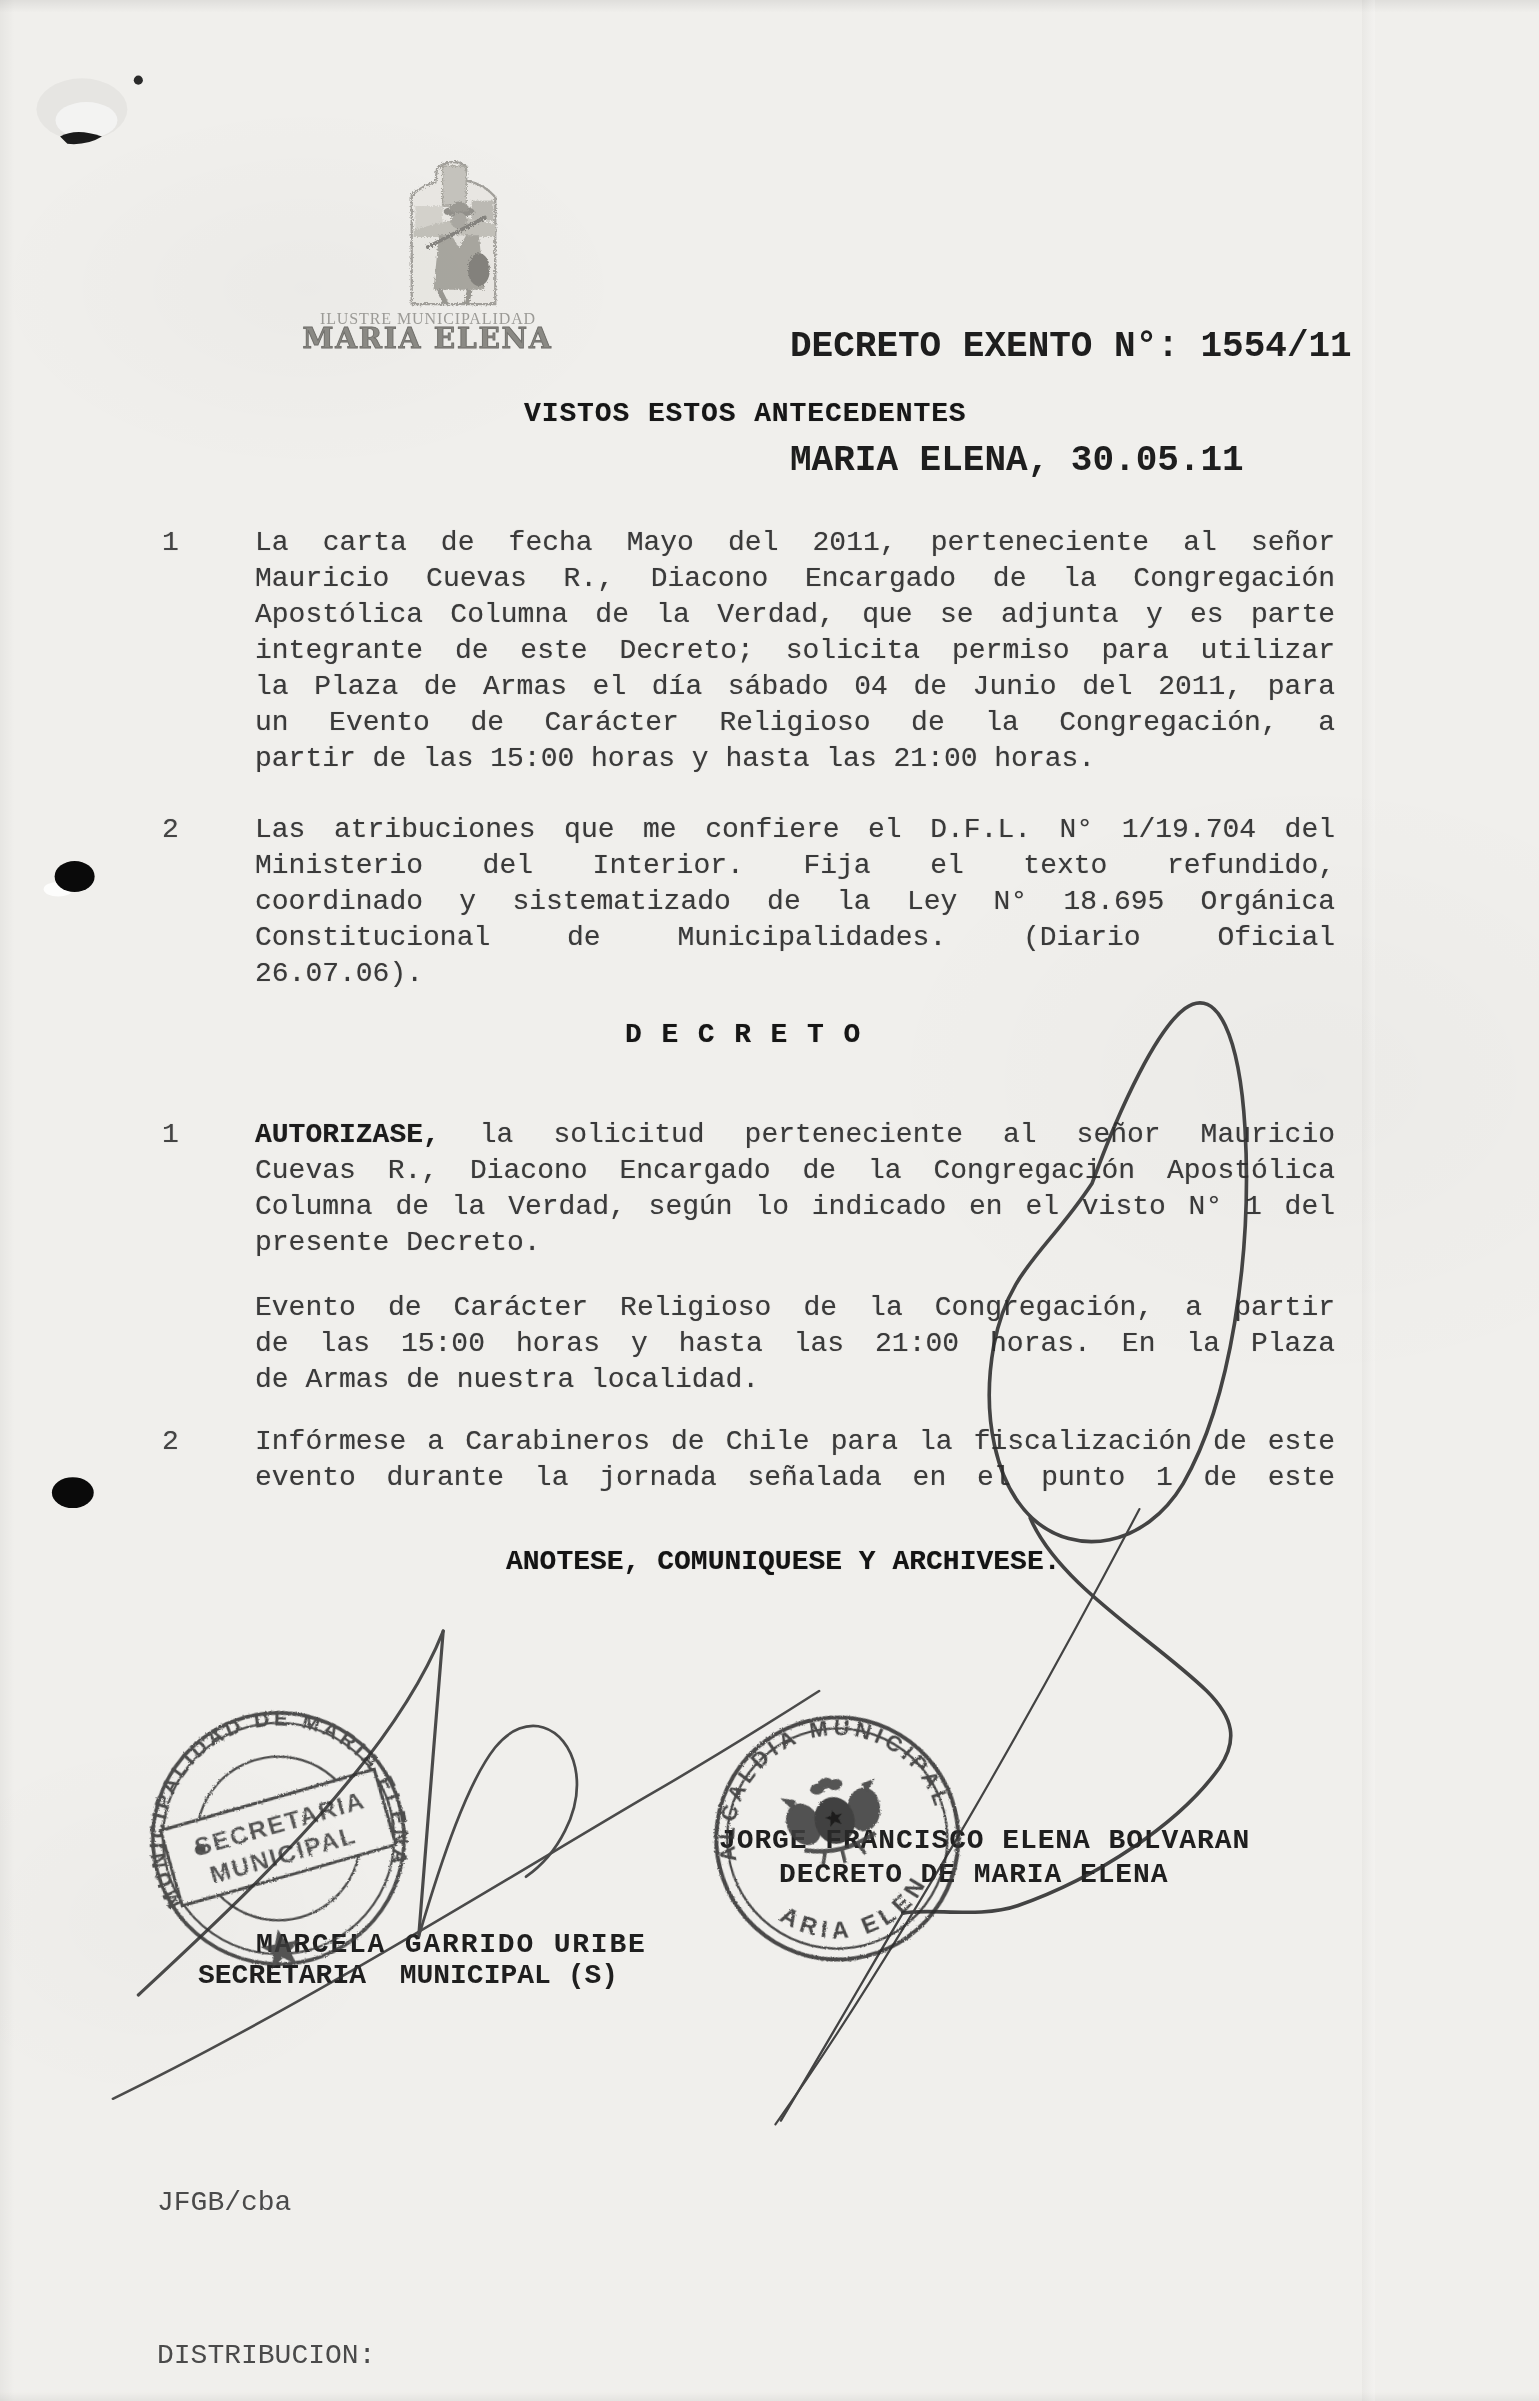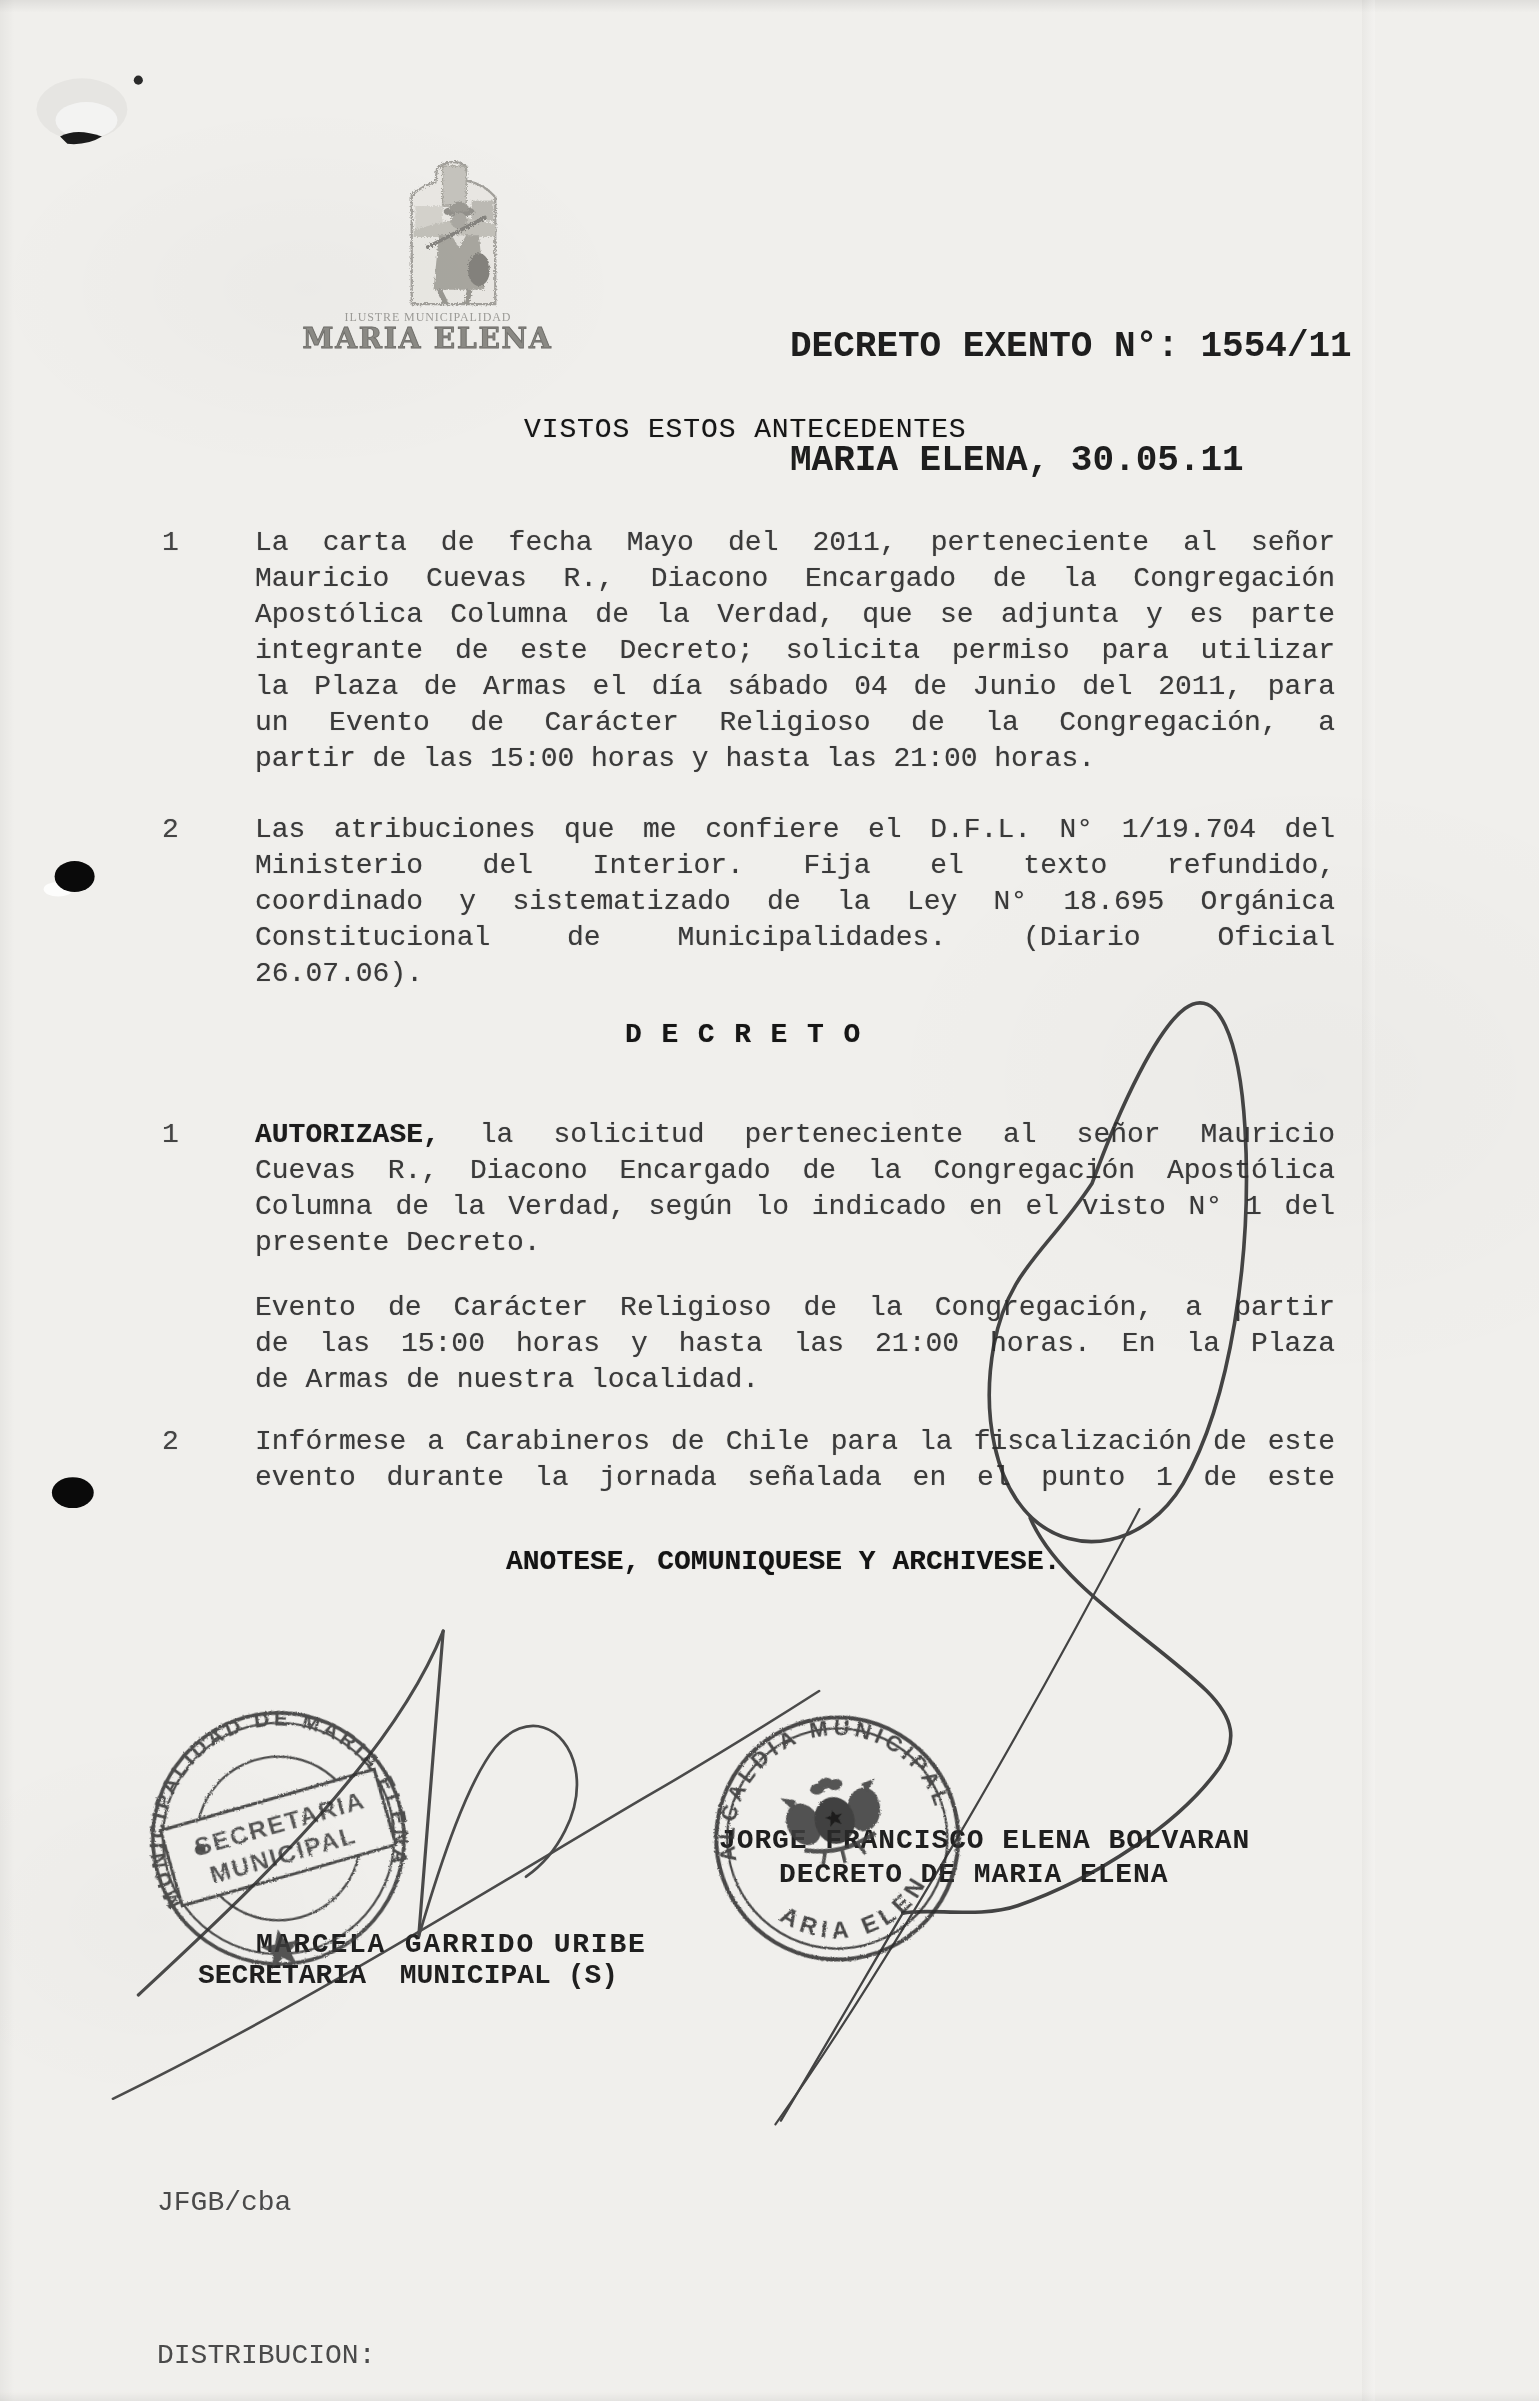--- a/index.html
+++ b/index.html
@@ -15,36 +15,36 @@
       linear-gradient(90deg, rgba(0,0,0,0.04) 0px, rgba(0,0,0,0) 14.6px);
     font-family:"Liberation Mono","DejaVu Sans Mono",monospace;
     color:#3a3a3a;
   }
   .mono{font-family:"Liberation Mono","DejaVu Sans Mono",monospace;}
   .abs{position:absolute;}
   .tw{font-size:28px;line-height:36px;text-shadow:0 0 0.9px rgba(55,55,55,0.45);}
   
   .hdr{left:790px;top:252px;font-weight:bold;color:#1e1e1e;font-size:36px;line-height:38px;white-space:pre;}
   
-  .h-vistos{left:524px;top:412px;font-weight:normal;color:#161616;letter-spacing:0.9px;}
+  .h-vistos{left:524px;top:396px;font-weight:bold;color:#161616;letter-spacing:0.9px;}
   .h-decreto{left:625px;top:1017px;font-weight:bold;color:#161616;letter-spacing:1.4px;}
   .h-closing{left:506px;top:1544px;font-weight:bold;color:#141414;}
   
   .para{left:255px;width:1080px;}
   .pnum{position:absolute;left:-93px;top:0;color:#444;}
   .tl{text-align:justify;text-align-last:justify;}
   .tl-last{text-align-last:left;}
   .para b{font-weight:bold;color:#1c1c1c;}
   
   .sig{font-weight:bold;color:#1f1f1f;white-space:pre;font-size:28px;line-height:36px;}
   
   .footer{left:157px;top:2075px;font-size:28px;line-height:51px;color:#4a4a4a;white-space:pre;}
   
   .cap-small{left:319px;top:310px;width:218px;text-align:center;font-family:"Liberation Serif","DejaVu Serif",serif;
-             font-size:12px;letter-spacing:0.9px;color:#9b9a96;}
+             font-size:16px;letter-spacing:0.9px;color:#9b9a96;}
   .cap-big{left:300px;top:322px;width:255px;text-align:center;font-family:"DejaVu Serif","Liberation Serif",serif;
            font-size:28px;font-weight:bold;letter-spacing:1.8px;color:#8a8984;
            -webkit-text-stroke:0.9px #6f6e6a;text-shadow:0 0 0.9px #a9a8a3;}
   .overlay{left:0;top:0;pointer-events:none;}
   .crease{left:1362px;top:0;width:12.7px;height:100%;
           background:linear-gradient(90deg, rgba(0,0,0,0.05), rgba(255,255,255,0.35));opacity:.55;}
 </style>
 </head>
 <body>
 

